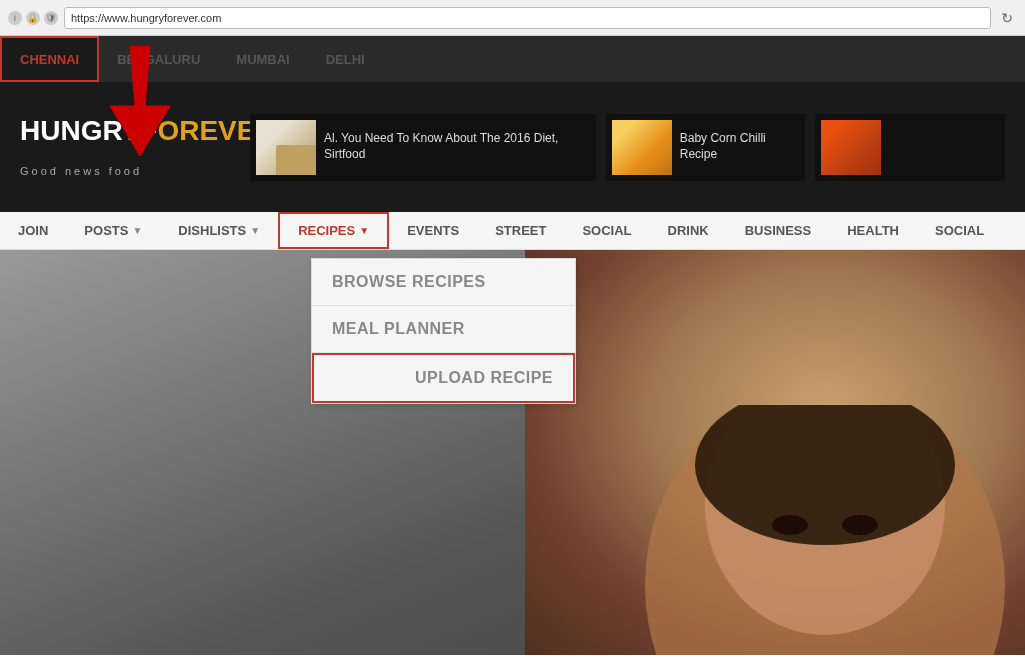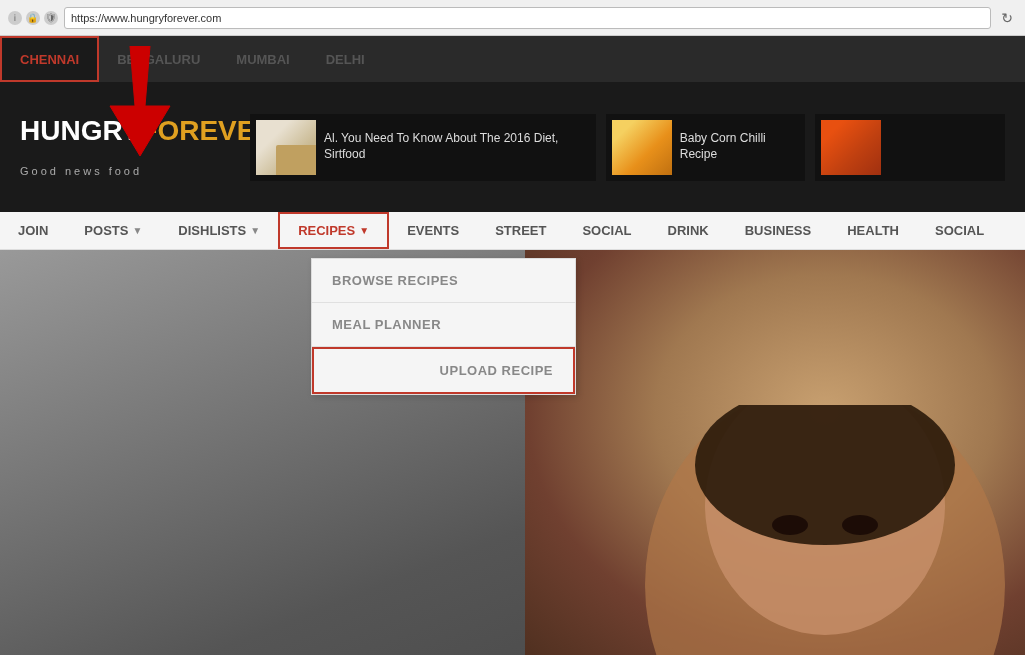--- a/index.html
+++ b/index.html
@@ -161,21 +161,21 @@
       top: 46px;
       left: 311px;
       width: 265px;
       background: #f5f5f5;
       border: 1px solid #ddd;
       z-index: 100;
       box-shadow: 2px 2px 6px rgba(0,0,0,0.15);
     }
     .dropdown-item {
       padding: 14px 20px;
-      font-size: 13px;
+      font-size: 16px;
       color: #888;
       cursor: pointer;
       border-bottom: 1px solid #e0e0e0;
       text-transform: uppercase;
       font-weight: bold;
       letter-spacing: 0.5px;
     }
     .dropdown-item.highlighted {
       border: 2px solid #c0392b;
       color: #888;

